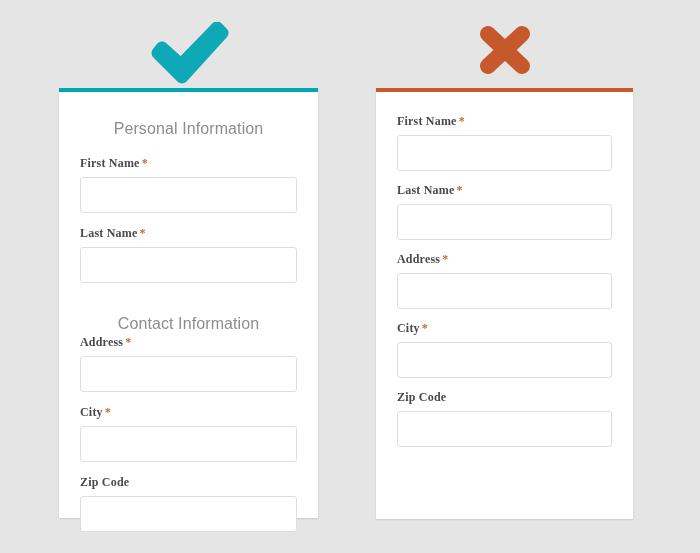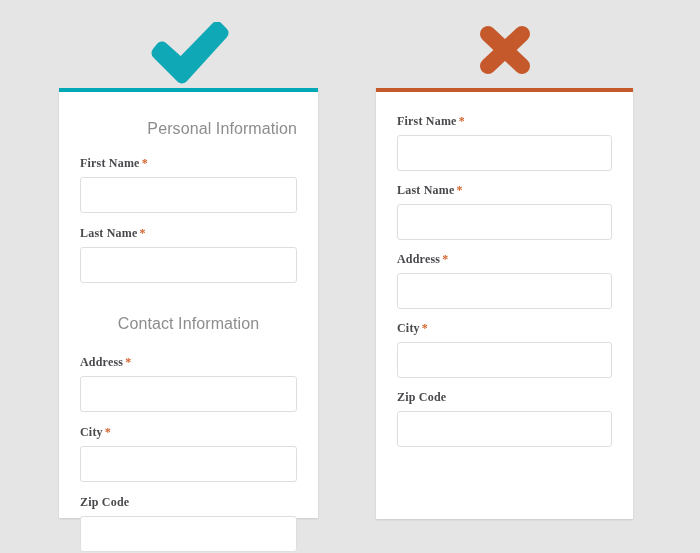--- a/index.html
+++ b/index.html
@@ -62,22 +62,22 @@
   
   .section-heading {
     font-size: 16px;
     color: #8d8d8d;
     text-align: center;
     font-weight: 400;
     margin: 0;
     padding: 0;
     letter-spacing: 0.1px;
   }
-  #heading-personal { margin-top: 28px; margin-bottom: 18px; text-align: right; }
-  #heading-contact  { margin-top: 32px; margin-bottom: 22px; }
+  #heading-personal { margin-top: 28px; margin-bottom: 18px; }
+  #heading-contact  { margin-top: 32px; margin-bottom: 2px; }
 
   
   .field { margin-bottom: 13px; }
   .field-label {
     display: block;
     font-size: 12px;
     font-weight: bold;
     color: #4a4a4e;
     margin: 0 0 6px 0;
     letter-spacing: 0.2px;

